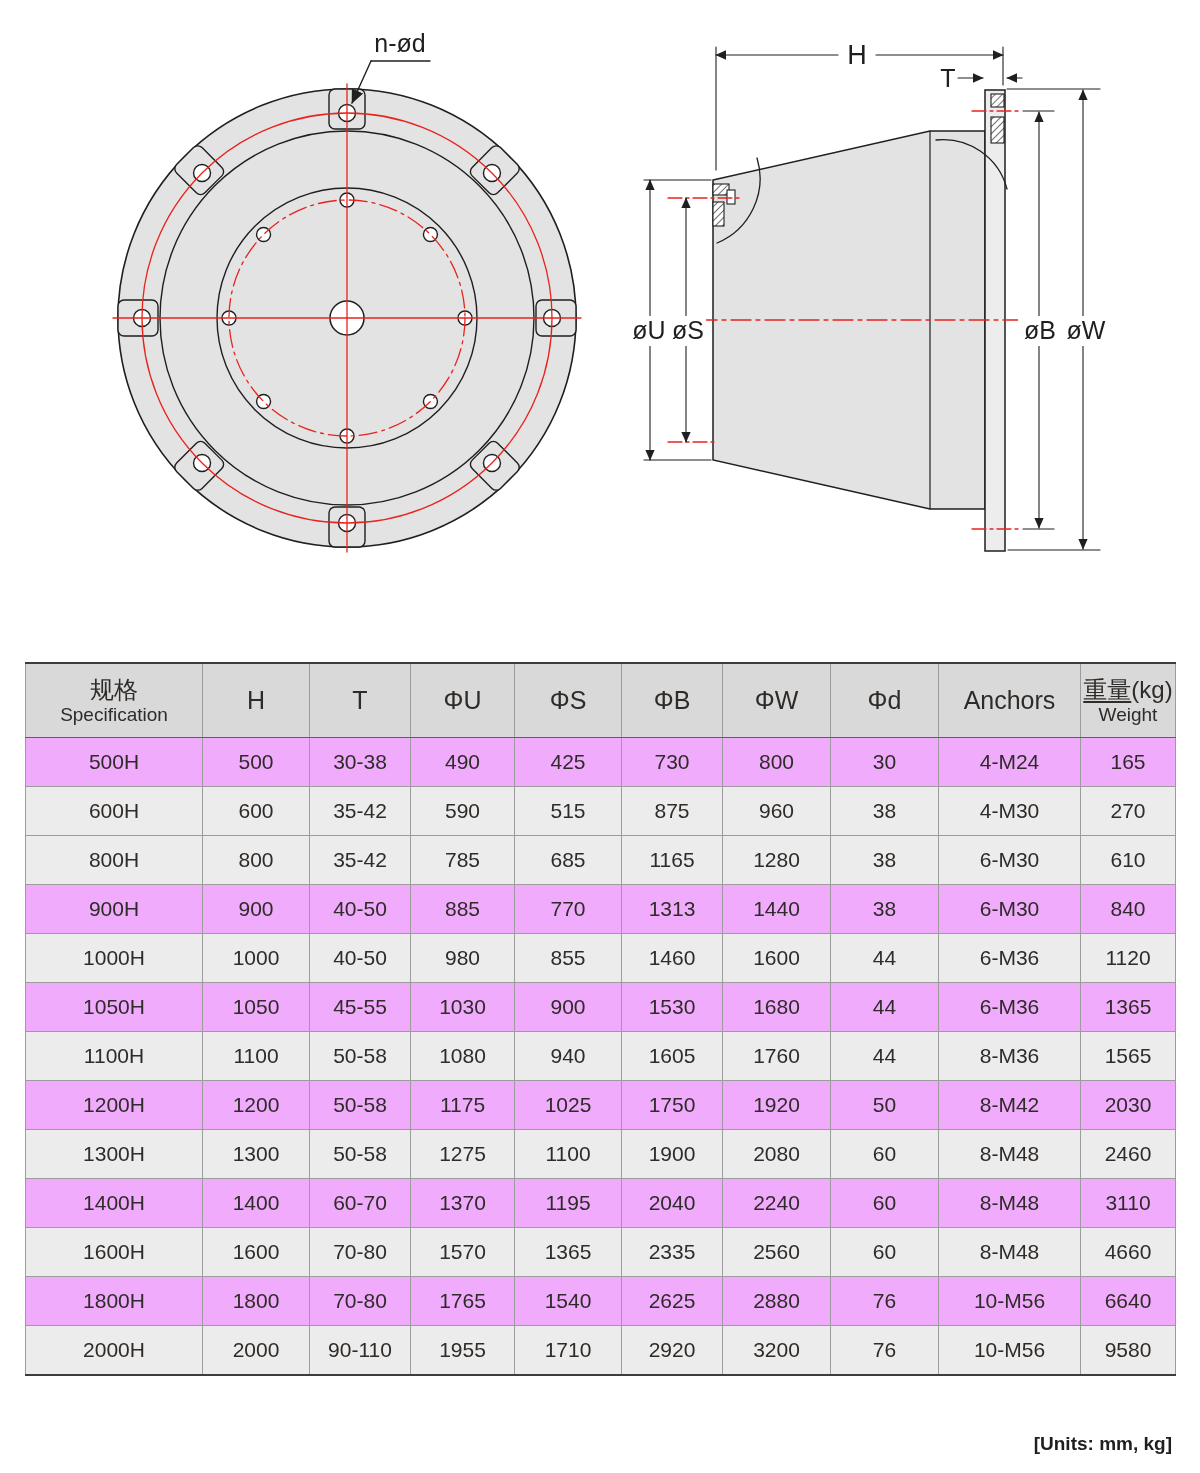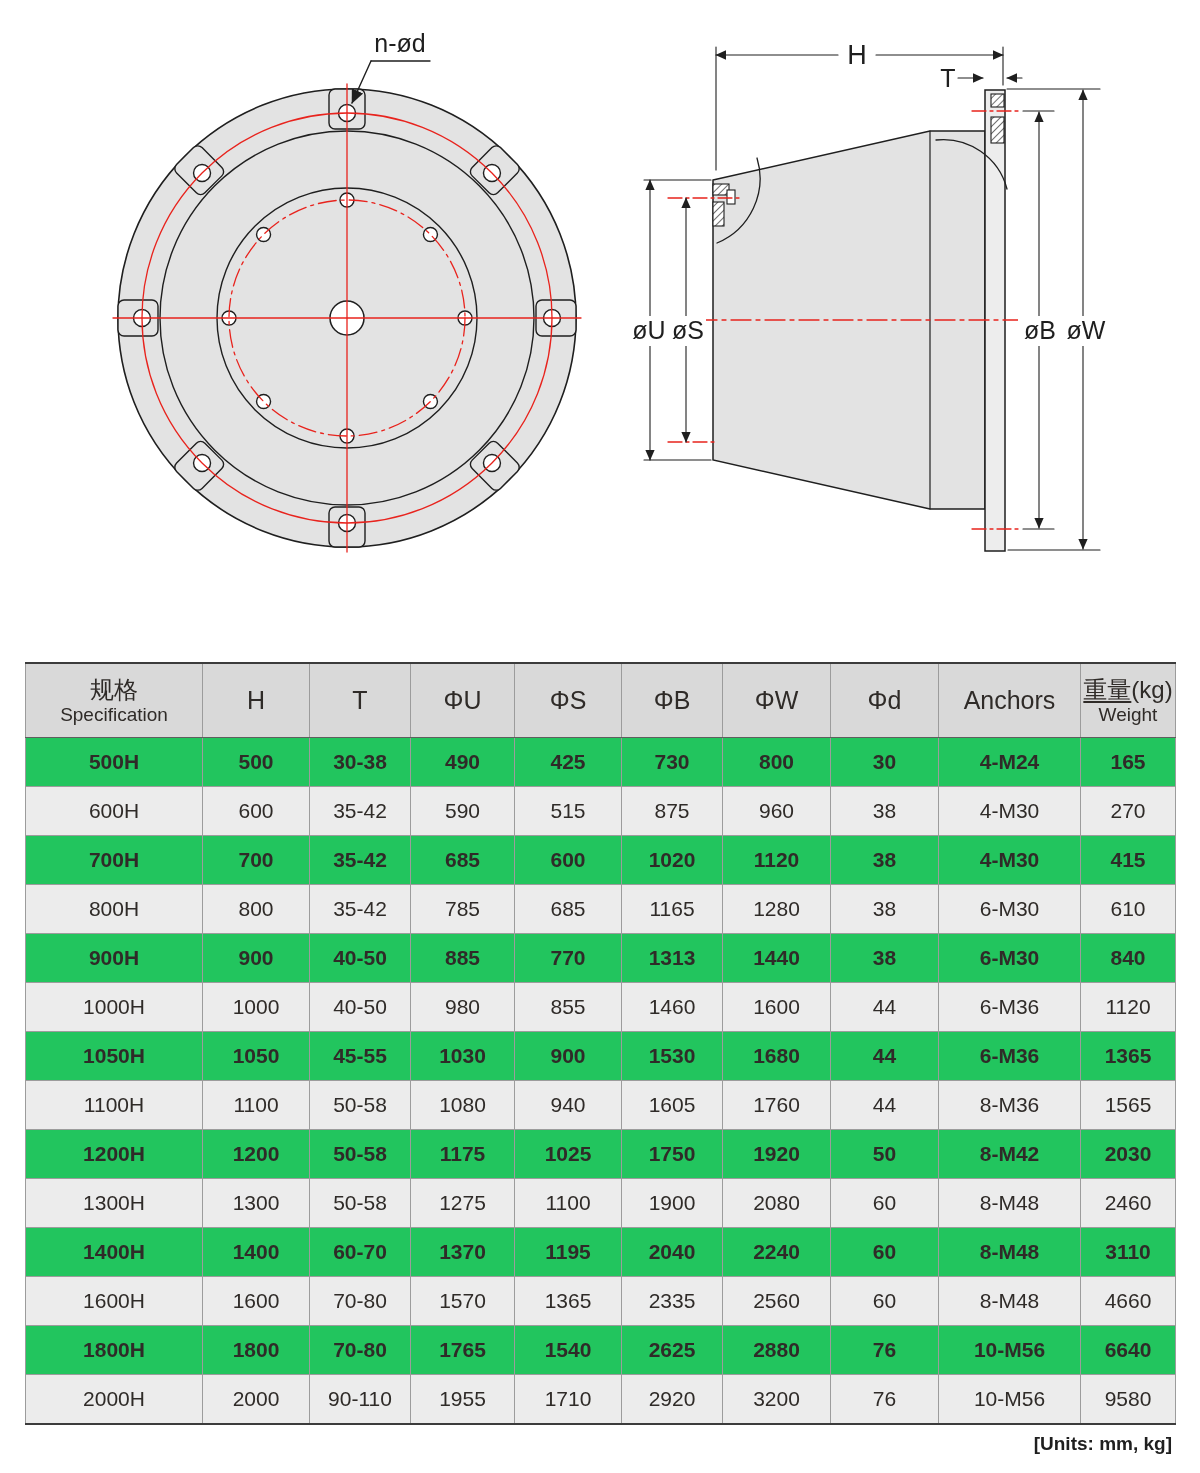--- a/index.html
+++ b/index.html
@@ -20,21 +20,21 @@
     font-size:21px;color:#2f2b28;padding:0;
   }
   .spec-table thead th{
     background:#d9d9d9;height:73px;border-bottom:1px solid #5f5f5f;
     font-weight:normal;font-size:25px;
   }
   .spec-table thead th .cn{font-size:24px;line-height:28px;}
   .spec-table thead th .en{font-size:19px;line-height:22px;}
   .spec-table thead th .ul{text-decoration:underline;text-underline-offset:3px;}
   .spec-table tbody td{height:48px;}
-  .spec-table tbody tr.odd{background:#22c55e;font-weight:bold;}
+  .spec-table tbody tr.odd{background:#f0abfc;}
   .spec-table tbody tr.even{background:#ececec;border-radius:6px;}
 
   .units-note{
     position:absolute;top:1433px;right:28px;
     font-size:19px;font-weight:bold;color:#1f1f1f;
   }
 </style>
 </head>
 <body>
 
@@ -252,32 +252,20 @@
         <td>600</td>
         <td>35-42</td>
         <td>590</td>
         <td>515</td>
         <td>875</td>
         <td>960</td>
         <td>38</td>
         <td>4-M30</td>
         <td>270</td>
       </tr>
-      <tr class="odd">
-        <td>700H</td>
-        <td>700</td>
-        <td>35-42</td>
-        <td>685</td>
-        <td>600</td>
-        <td>1020</td>
-        <td>1120</td>
-        <td>38</td>
-        <td>4-M30</td>
-        <td>415</td>
-      </tr>
       <tr class="even">
         <td>800H</td>
         <td>800</td>
         <td>35-42</td>
         <td>785</td>
         <td>685</td>
         <td>1165</td>
         <td>1280</td>
         <td>38</td>
         <td>6-M30</td>

